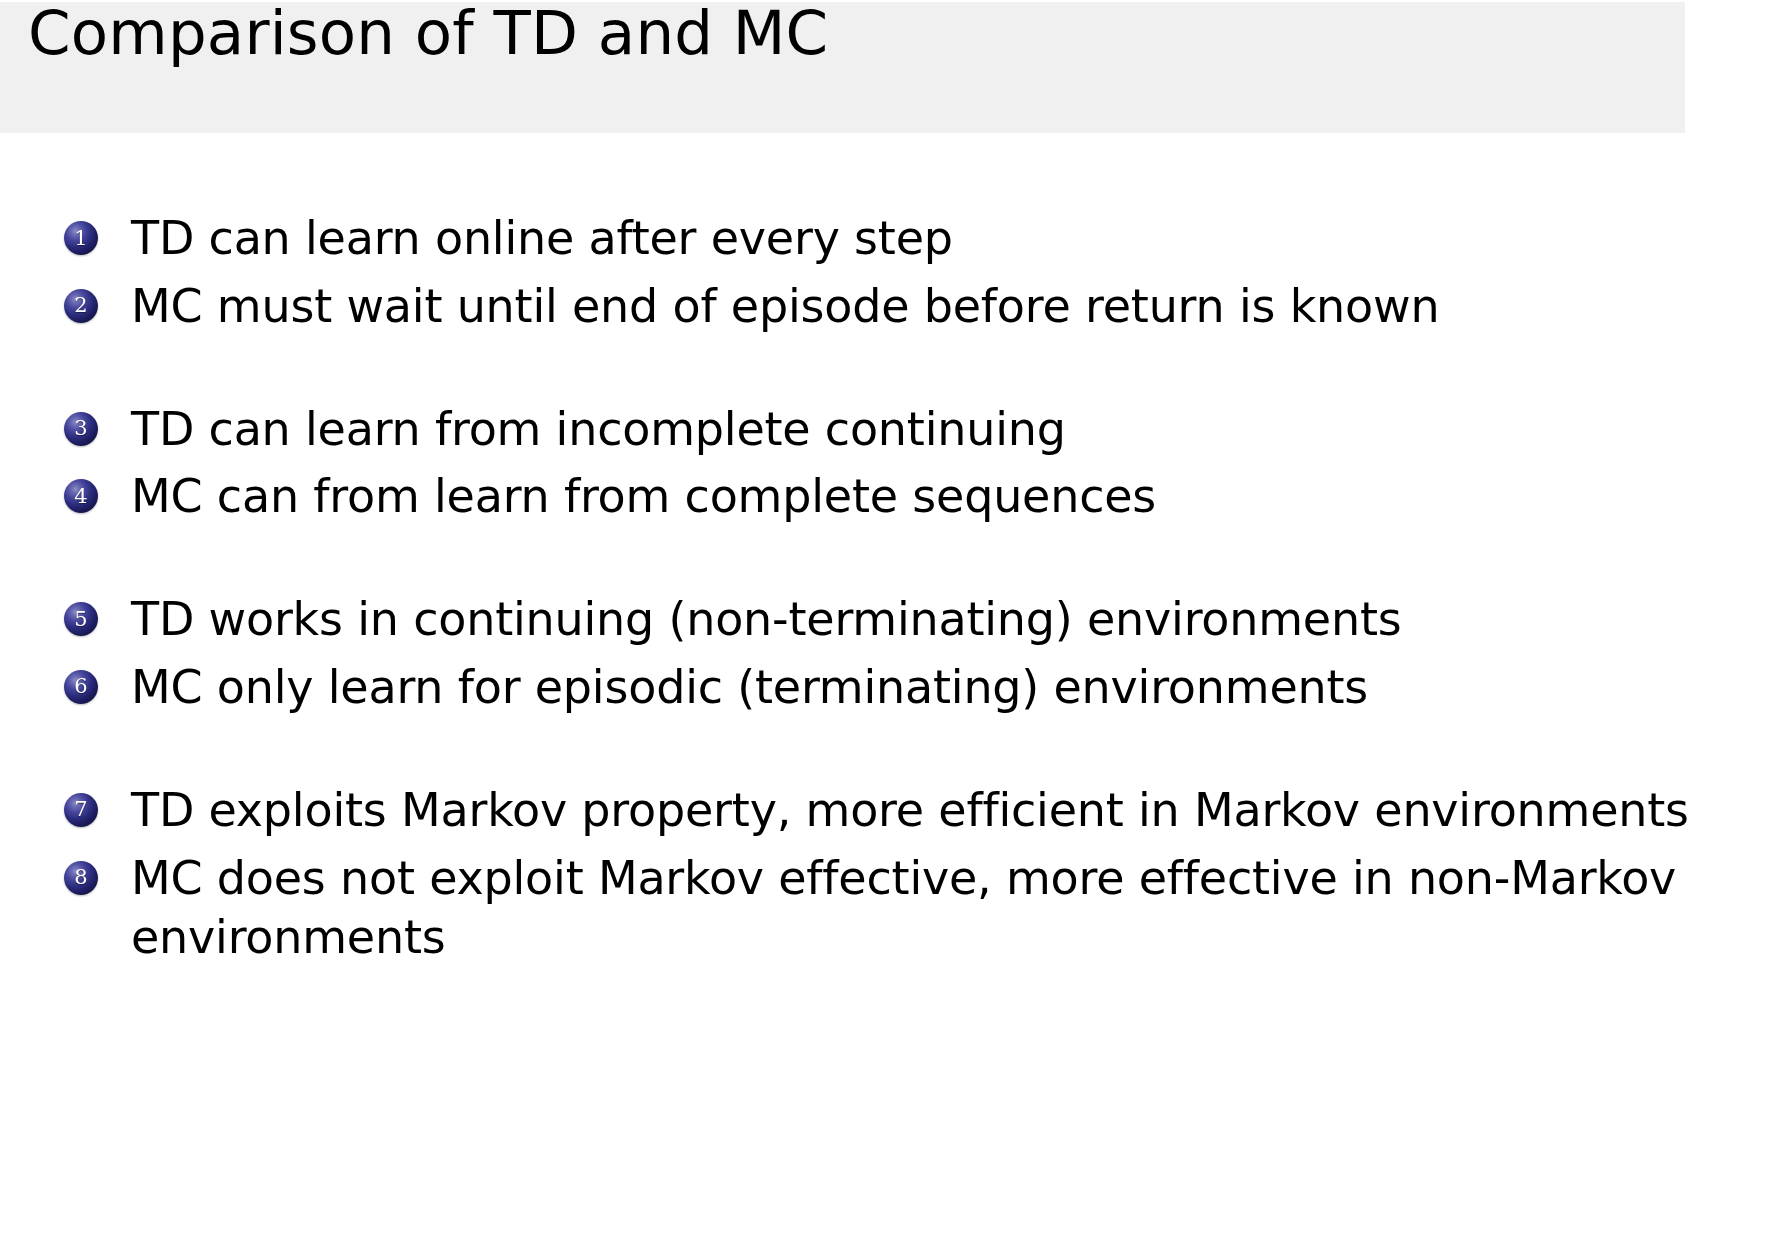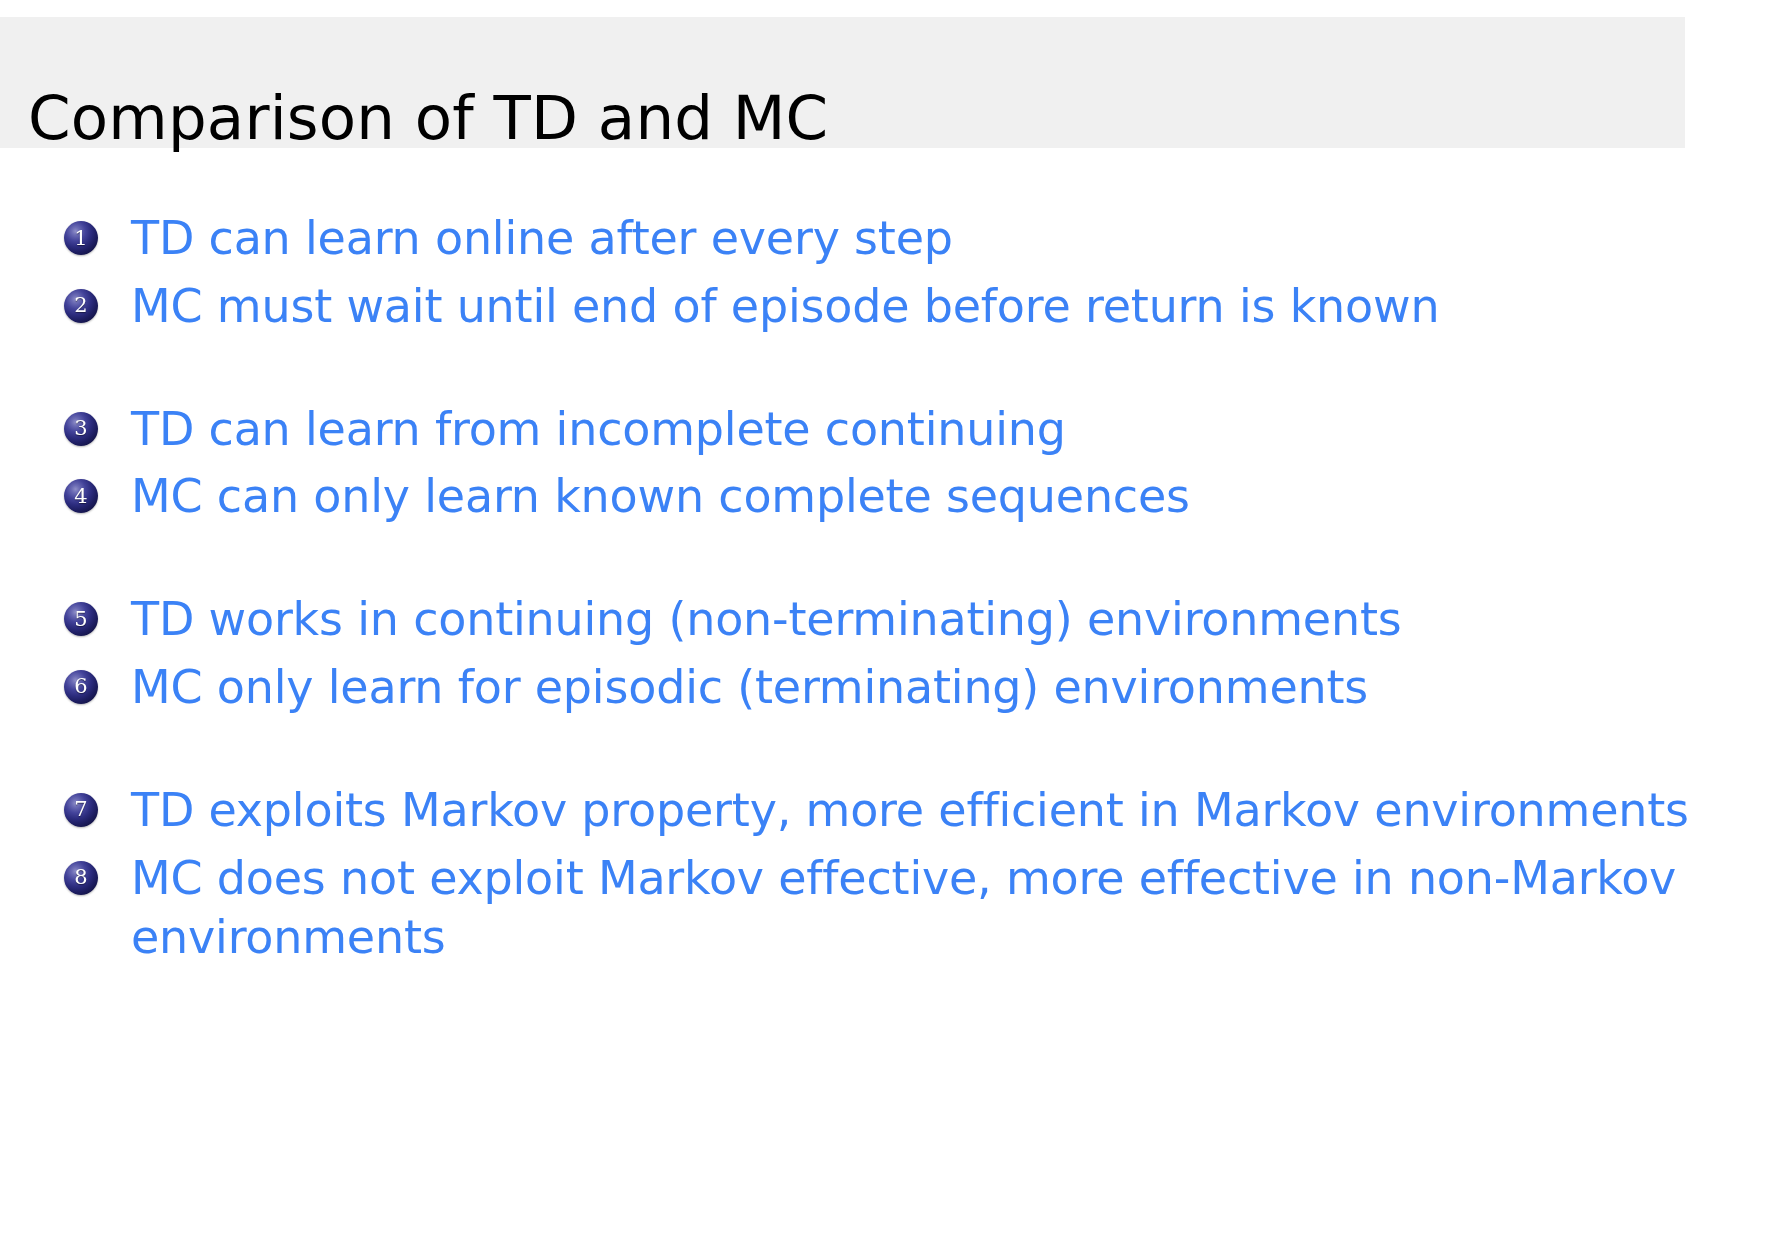--- a/index.html
+++ b/index.html
@@ -18,26 +18,26 @@
     position: relative;
     width: 1788px;
     height: 1246px;
     background: #ffffff;
   }
 
   
   .title-bar {
     position: absolute;
     left: 0;
-    top: 17px;
+    top: 2px;
     width: 1685px;
     height: 131px;
     background: #f0f0f0;
     display: flex;
-    align-items: flex-end;
+    align-items: flex-start;
   }
   .title-text {
     margin-left: 28px;
     font-family: "DejaVu Sans", sans-serif;
     font-size: 61px;
     font-weight: 400;
     color: #000000;
     letter-spacing: 0.2px;
     line-height: 1;
     white-space: nowrap;
@@ -106,21 +106,21 @@
     color: #ffffff;
     text-shadow: 0 1px 1px rgba(0,0,0,0.45);
     user-select: none;
   }
 
   .item-text {
     display: block;
     font-family: "DejaVu Sans", sans-serif;
     font-size: 46px;
     line-height: 1.30;
-    color: #3b82f6;
+    color: #000000;
     letter-spacing: -0.2px;
   }
 </style>
 </head>
 <body>
 
 <div class="slide">
 
   <div class="title-bar">
     <div class="title-text">Comparison of TD and MC</div>
@@ -148,21 +148,21 @@
         <div class="item">
           <span class="ball">
             <span class="ball-num">3</span>
           </span>
           <span class="item-text">TD can learn from incomplete continuing</span>
         </div>
         <div class="item">
           <span class="ball">
             <span class="ball-num">4</span>
           </span>
-          <span class="item-text">MC can only learn known complete sequences</span>
+          <span class="item-text">MC can from learn from complete sequences</span>
         </div>
       </div>
 
       <div class="group">
         <div class="item">
           <span class="ball">
             <span class="ball-num">5</span>
           </span>
           <span class="item-text">TD works in continuing (non-terminating) environments</span>
         </div>

